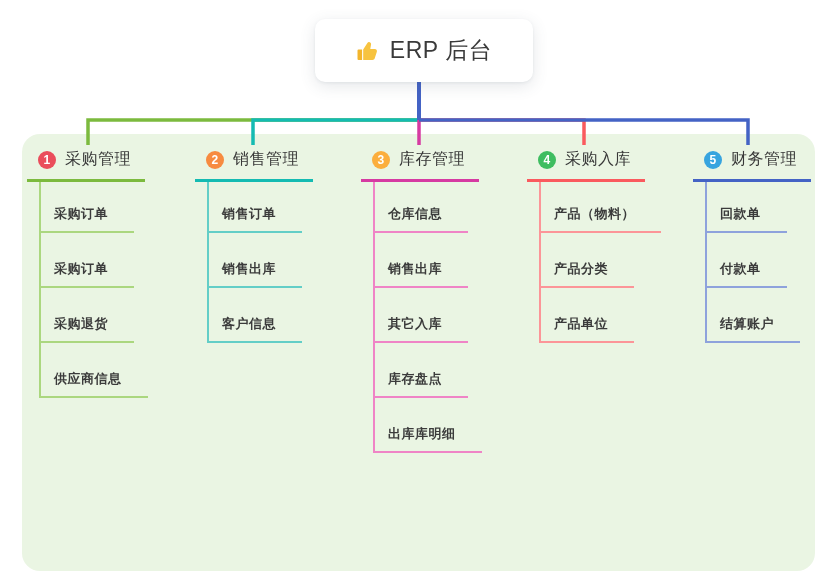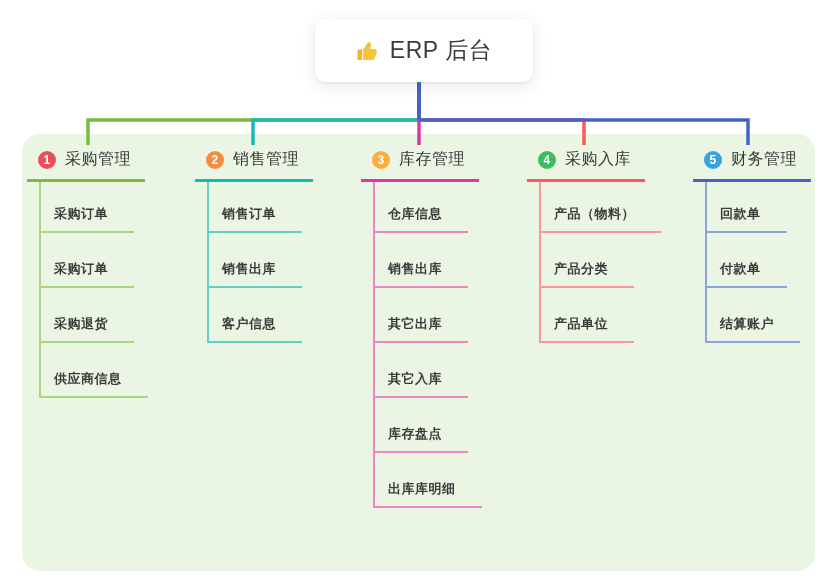--- a/index.html
+++ b/index.html
@@ -112,23 +112,20 @@
         <span>库存管理</span>
       </div>
       <div class="children">
           <div class="child">
             <div class="child-label">仓库信息</div>
           </div>
           <div class="child">
             <div class="child-label">销售出库</div>
           </div>
           <div class="child">
-            <div class="child-label">其它出库</div>
-          </div>
-          <div class="child">
             <div class="child-label">其它入库</div>
           </div>
           <div class="child">
             <div class="child-label">库存盘点</div>
           </div>
           <div class="child">
             <div class="child-label">出库库明细</div>
           </div>
         </div>
     </div>

